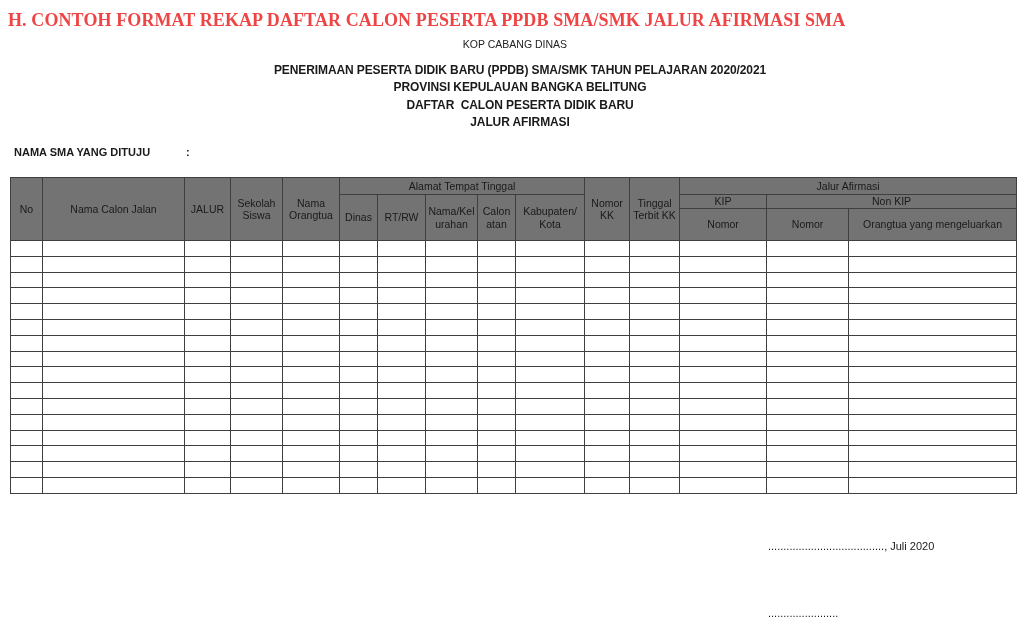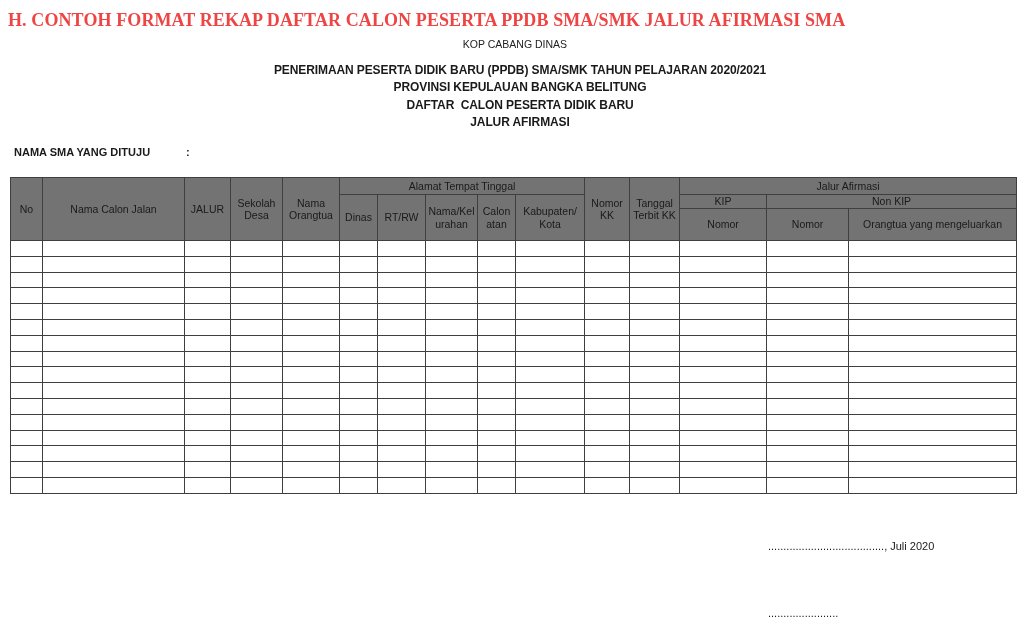--- a/index.html
+++ b/index.html
@@ -89,27 +89,27 @@
     <col style="width:87px">
       <col style="width:82px">
       <col style="width:168px">
   </colgroup>
   <thead>
     <tr class="hr1">
       <th rowspan="3">No</th>
       <th rowspan="3">Nama Calon Jalan</th>
       <th rowspan="3">JALUR</th>
       <th rowspan="3">Sekolah
-Desa</th>
+Siswa</th>
       <th rowspan="3">Nama
 Orangtua</th>
       <th colspan="5">Alamat Tempat Tinggal</th>
       <th rowspan="3">Nomor
 KK</th>
-      <th rowspan="3">Tanggal
+      <th rowspan="3">Tinggal
 Terbit KK</th>
       <th colspan="3">Jalur Afirmasi</th>
     </tr>
     <tr class="hr2">
       <th rowspan="2">Dinas</th>
       <th rowspan="2">RT/RW</th>
       <th rowspan="2">Nama/Kel
 urahan</th>
       <th rowspan="2">Calon
 atan</th>

